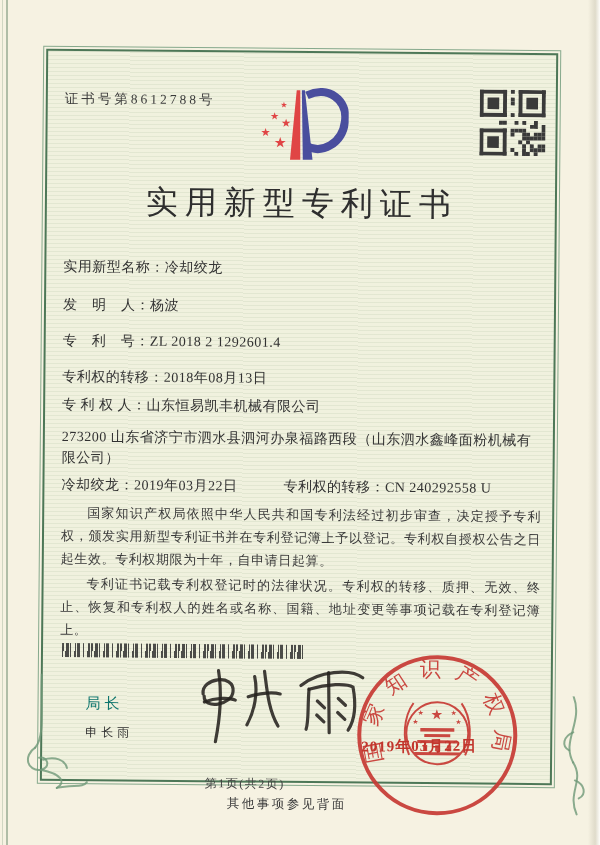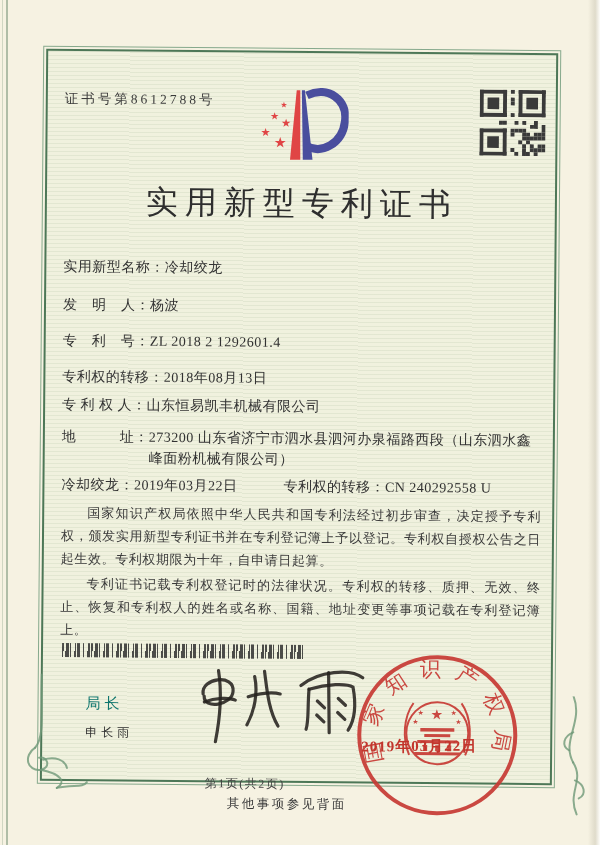--- a/index.html
+++ b/index.html
@@ -184,21 +184,20 @@
       </div>
       <div class="field-row">
         <span class="flabel">专利权的转移：</span>
         <span class="fvalue">2018年08月13日</span>
       </div>
       <div class="field-row">
         <span class="flabel">专 利 权 人：</span>
         <span class="fvalue">山东恒易凯丰机械有限公司</span>
       </div>
       <div class="field-row">
-        <span class="flabel">地　　　址：</span>
         <span class="fvalue">273200 山东省济宁市泗水县泗河办泉福路西段（山东泗水鑫峰面粉机械有限公司）</span>
       </div>
     </div>
 
   <div class="abs grant-row">
     <span class="grant-pair"><span>冷却绞龙：</span><span>2019年03月22日</span></span>
     <span class="grant-gap"></span>
     <span class="grant-pair"><span>专利权的转移：</span><span>CN 240292558 U</span></span>
   </div>
 

